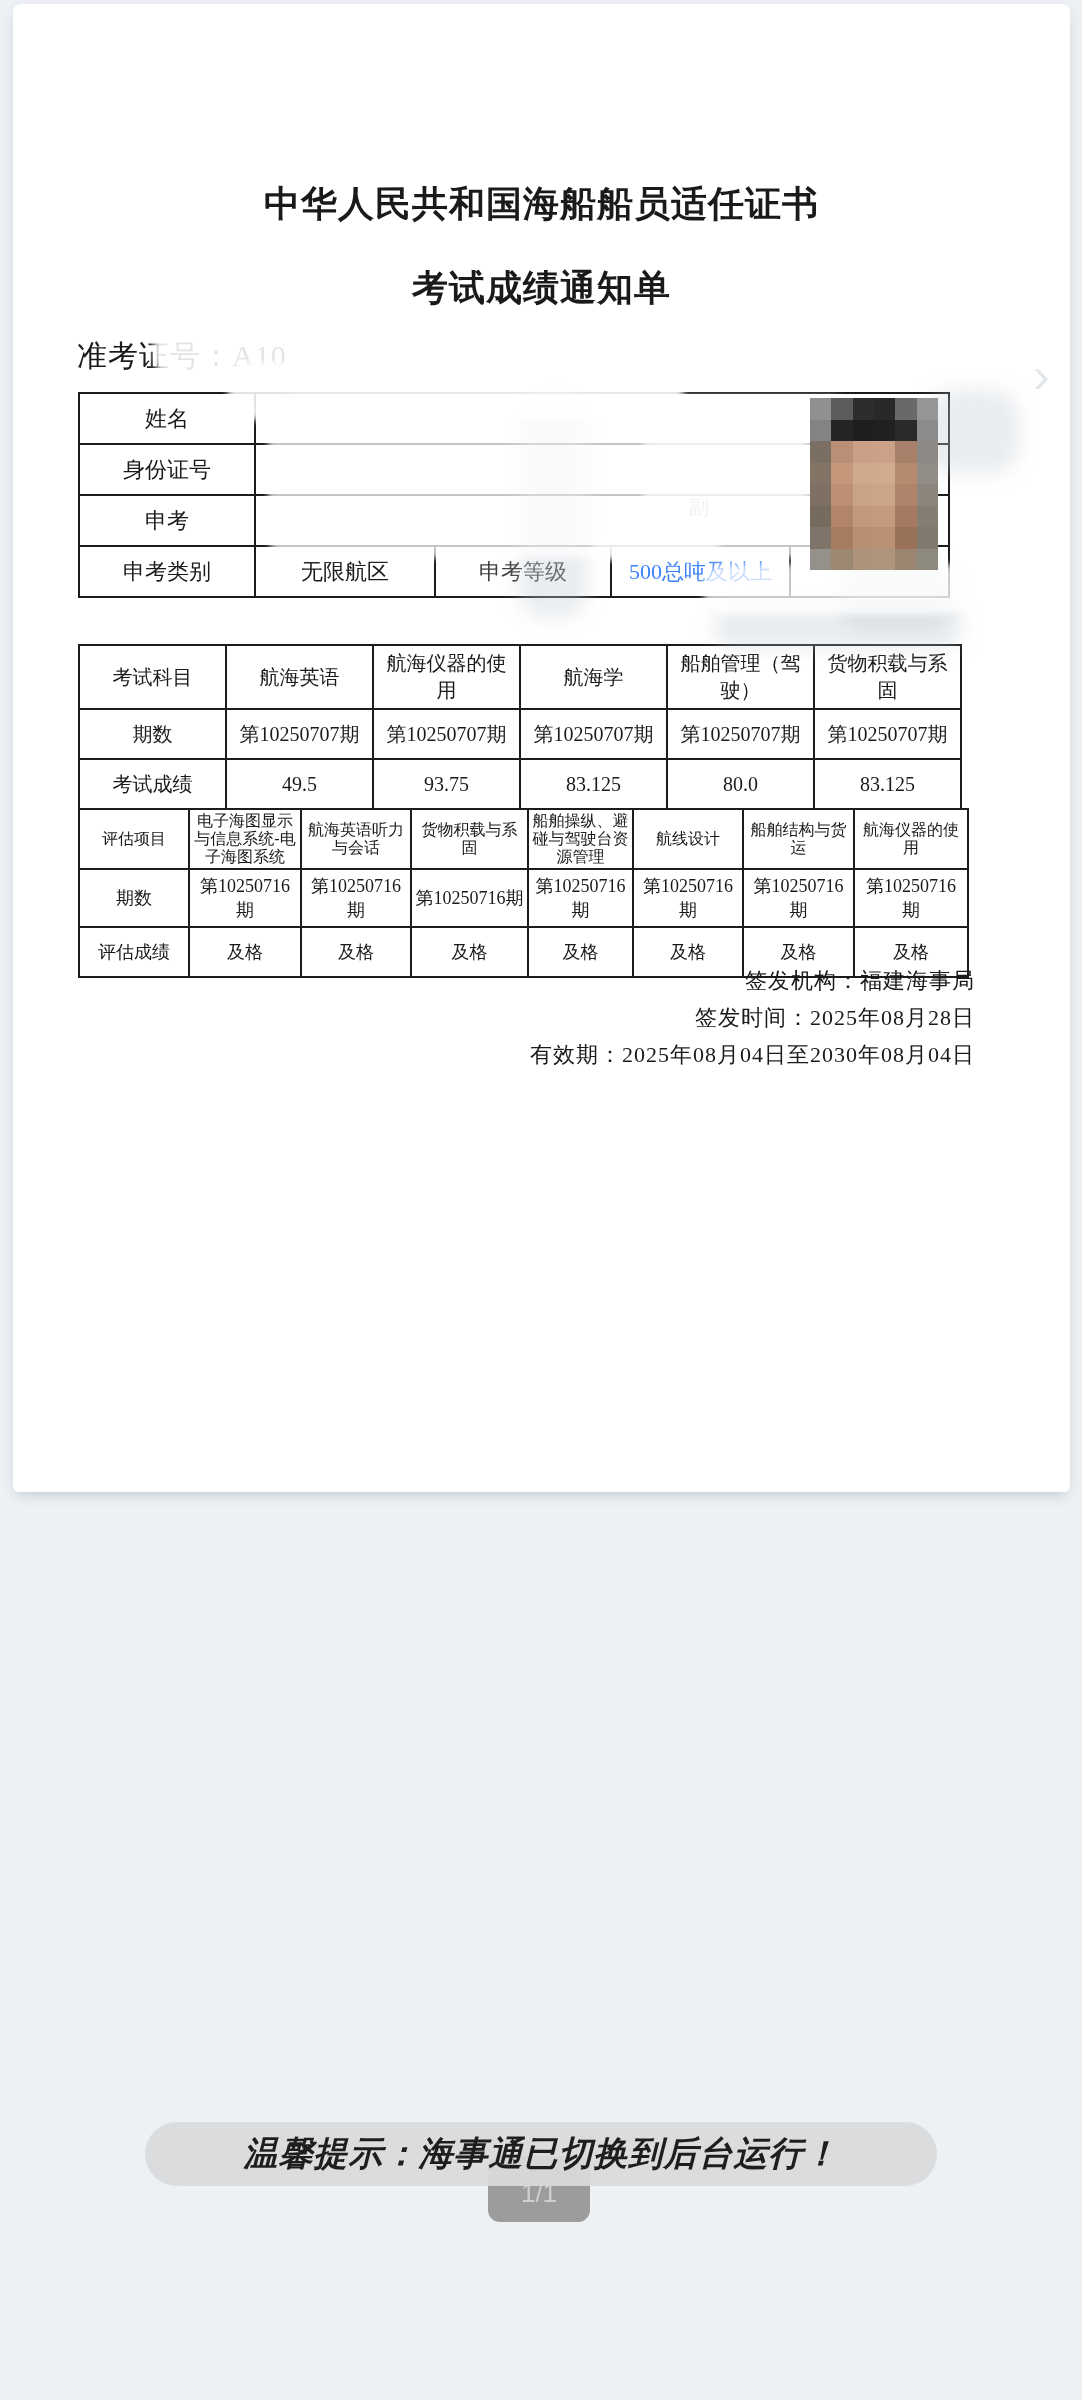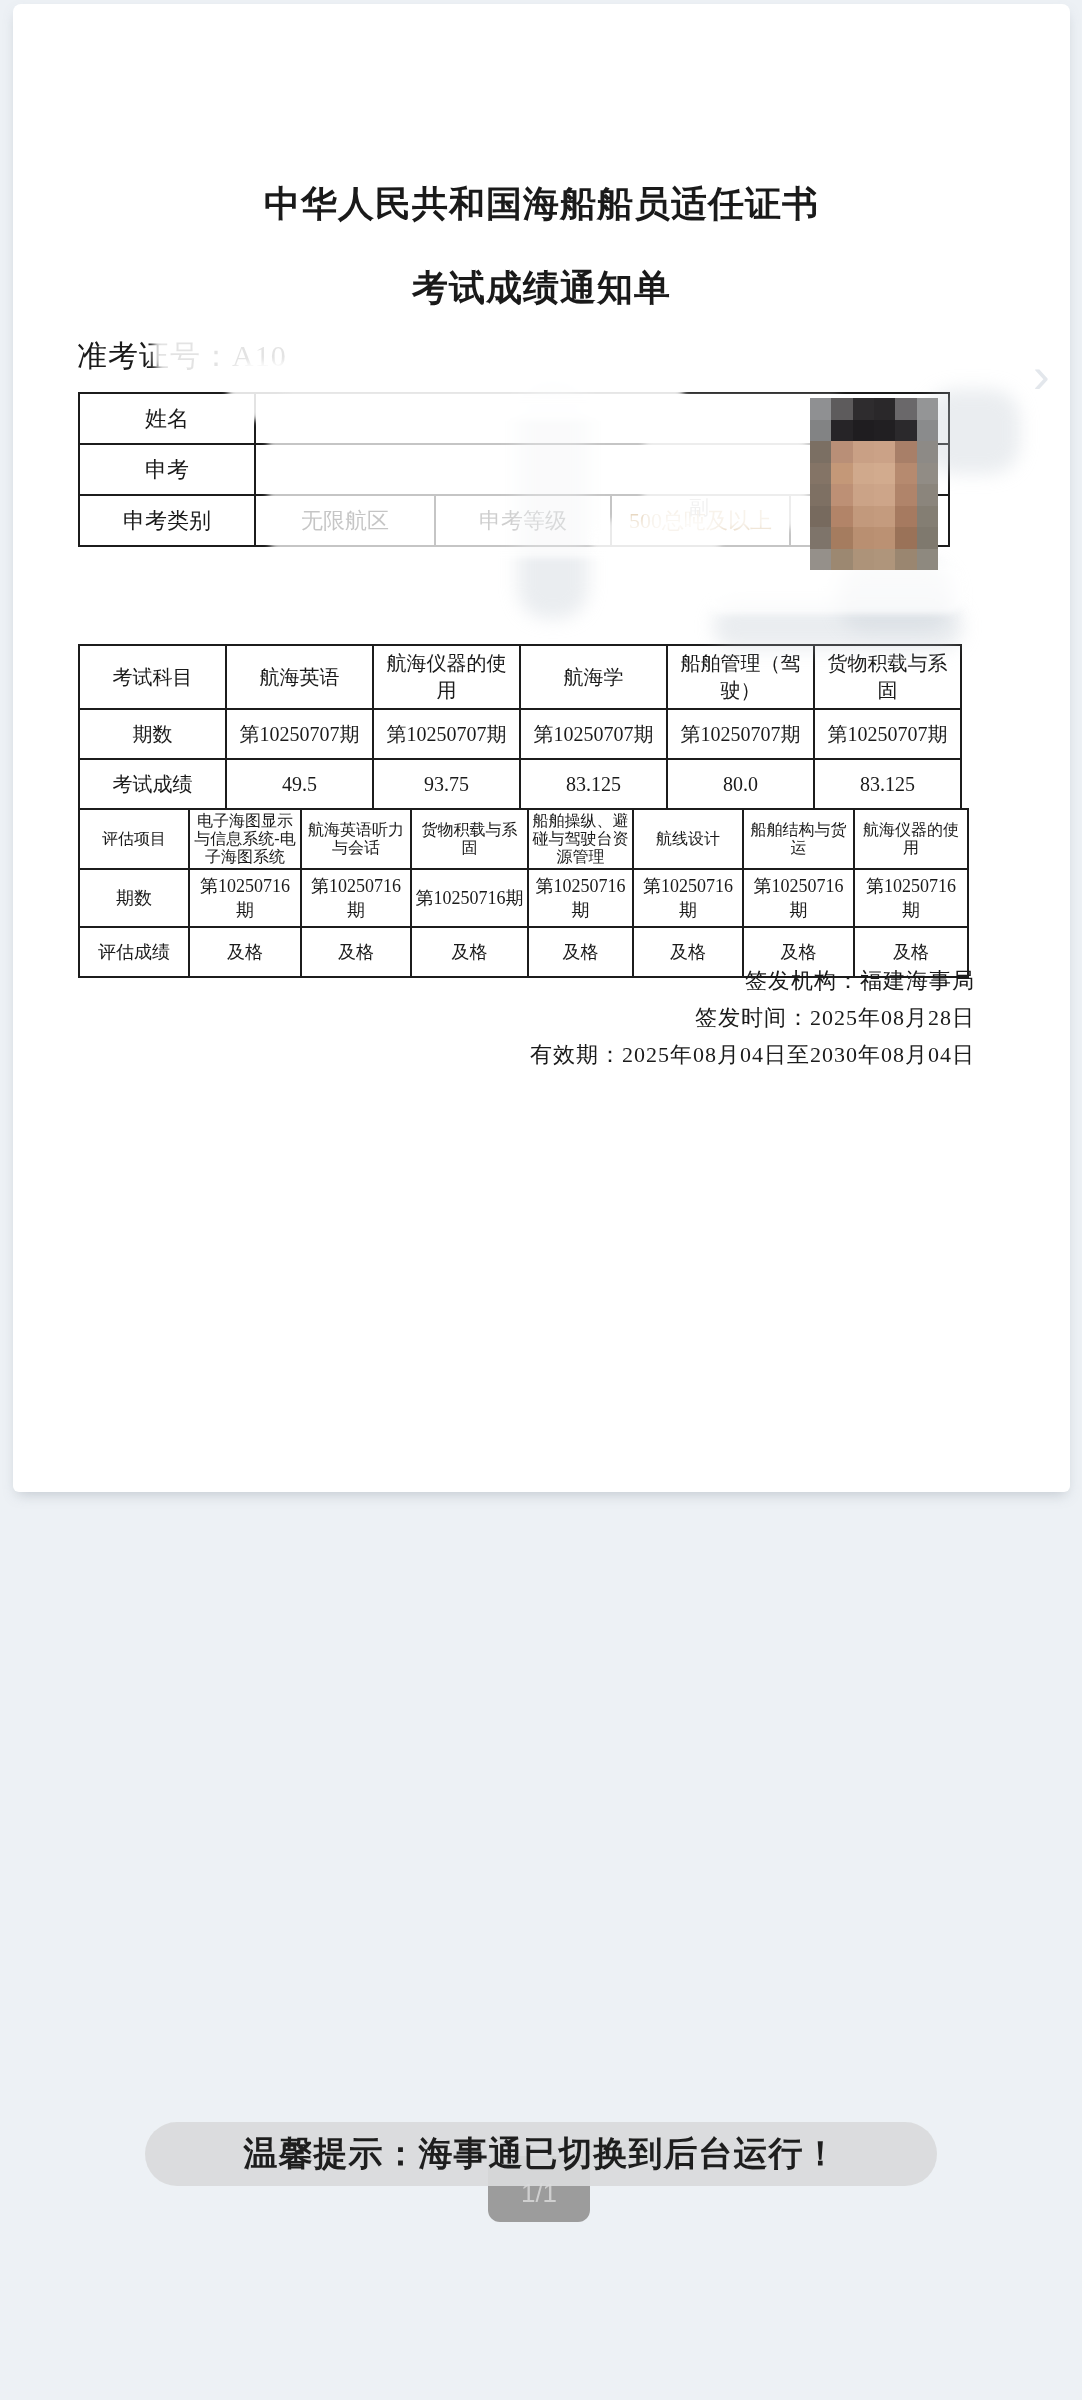--- a/index.html
+++ b/index.html
@@ -63,21 +63,21 @@
     position:absolute;left:488px;top:2156px;width:102px;height:66px;
     background:#9c9c9c;border-radius:12px;z-index:1;text-align:center;
     font-family:"Liberation Sans","DejaVu Sans",sans-serif;
     font-size:26px;color:#cfcfcf;line-height:30px;padding-top:22px;box-sizing:border-box;
   }
   .toast{
     position:absolute;left:145px;top:2122px;width:792px;height:64px;
     background:rgba(217,218,219,.93);border-radius:34px;z-index:2;
     display:flex;align-items:center;justify-content:center;
     font-family:"Liberation Sans","DejaVu Sans",sans-serif;
-    font-size:34px;font-weight:600;color:#1e1e1e;letter-spacing:1px;
+    font-size:34px;font-weight:600;color:#1e1e1e;letter-spacing:1px;font-style:italic;
   }
 </style>
 </head>
 <body>
 
 <div class="doc">
 
   <div class="title t1">中华人民共和国海船船员适任证书</div>
   <div class="title t2">考试成绩通知单</div>
 
@@ -90,28 +90,32 @@
         <col style="width:176px">
         <col style="width:179px">
         <col style="width:159px">
       </colgroup>
     <tbody>
         <tr>
       <td>姓名</td>
       <td colspan="4"></td>
     </tr>
     <tr>
+      <td>身份证号</td>
+      <td colspan="4"></td>
+    </tr>
+    <tr>
       <td>申考</td>
       <td colspan="4"></td>
     </tr>
     <tr>
       <td>申考类别</td>
       <td>无限航区</td>
       <td style="color:#3c3c3c;">申考等级</td>
-      <td style="color:#a16207;">500总吨及以上</td>
+      <td style="color:#3b82f6;">500总吨及以上</td>
       <td></td>
     </tr>
   </tbody>
     </table>
 
   <table class="exam-table">
     <colgroup>
         <col style="width:147px">
         <col style="width:147px">
         <col style="width:147px">

